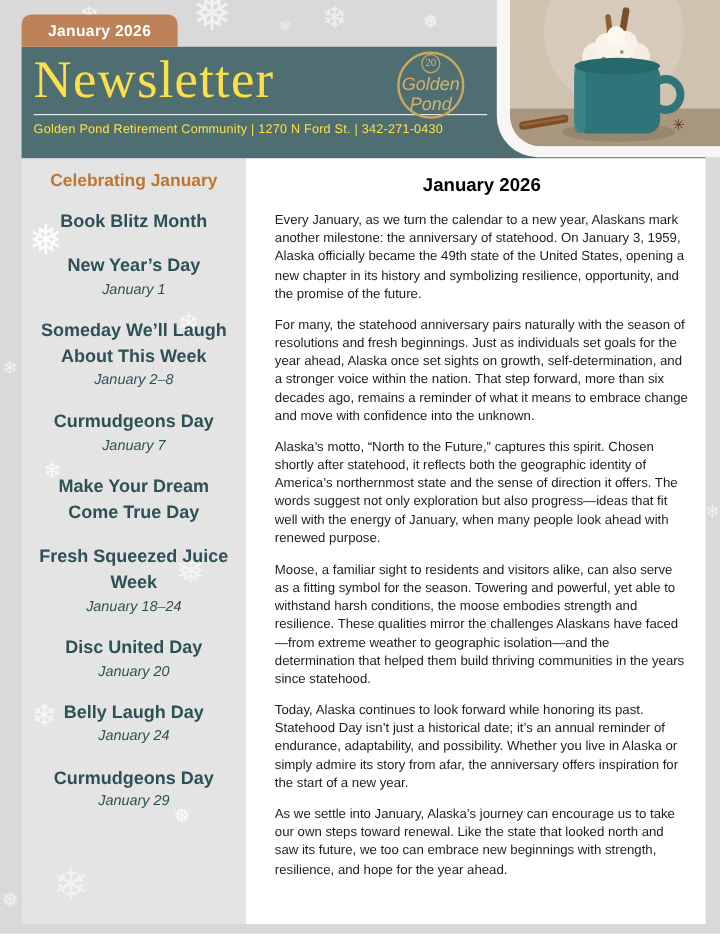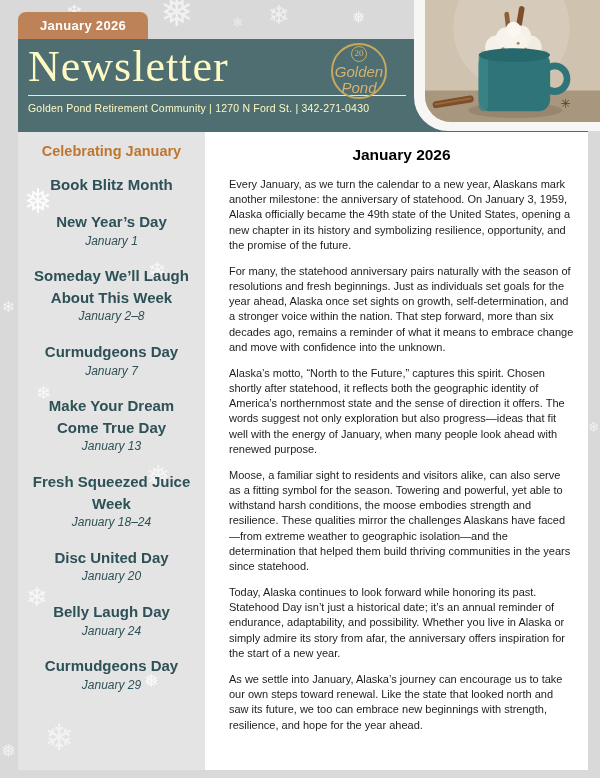--- a/index.html
+++ b/index.html
@@ -20,34 +20,34 @@
     background:var(--banner-tan,#bd8257);
     color:#fff;font-weight:bold;font-size:13px;letter-spacing:.3px;
     line-height:27px;height:27px;padding:0 22px;
     border-radius:8px 8px 0 0;
   }
 
   
   .masthead{
     position:absolute;left:18px;top:39px;width:570px;height:93px;
     background:var(--header-teal,#4f6e71);z-index:1;
-    box-sizing:border-box;padding:2px 0 0 10px;color:#fef9c3;
+    box-sizing:border-box;padding:2px 0 0 10px;color:#fde047;
   }
   .masthead-title{
     font-family:"Liberation Serif",serif;font-weight:400;
     font-size:44px;line-height:1.2;letter-spacing:1px;margin:0;
   }
   .masthead-rule{width:378px;height:1px;background:rgba(255,255,255,.85);margin-top:1px;}
   .masthead-sub{font-size:10.5px;letter-spacing:.2px;margin-top:6px;}
 
   
   .logo{
     position:absolute;left:331px;top:43px;width:56px;height:56px;z-index:6;
     border:2px solid #c9a75f;border-radius:50%;box-sizing:border-box;
-    display:flex;flex-direction:column;align-items:center;justify-content:center;
+    display:flex;flex-direction:column;align-items:center;
     color:#d3b271;
   }
   .logo-20{
     font-family:"Liberation Serif",serif;font-size:9px;line-height:13px;
     width:14px;height:14px;text-align:center;border:1px solid #c9a75f;
     border-radius:50%;margin-bottom:2px;
   }
   .logo-name{font-family:Liberation Sans, sans-serif;font-style:italic;
     font-size:15px;line-height:1.1;text-align:center;}
   .logo-name span{display:block;}
@@ -194,21 +194,20 @@
             <div class="event-date">January 2–8</div>
           </div>
 
           <div class="event">
             <div class="event-title">Curmudgeons Day</div>
             <div class="event-date">January 7</div>
           </div>
 
           <div class="event">
             <div class="event-title">Make Your Dream Come True Day</div>
-            <div class="event-date">January 13</div>
           </div>
 
           <div class="event">
             <div class="event-title">Fresh Squeezed Juice Week</div>
             <div class="event-date">January 18–24</div>
           </div>
 
           <div class="event">
             <div class="event-title">Disc United Day</div>
             <div class="event-date">January 20</div>

